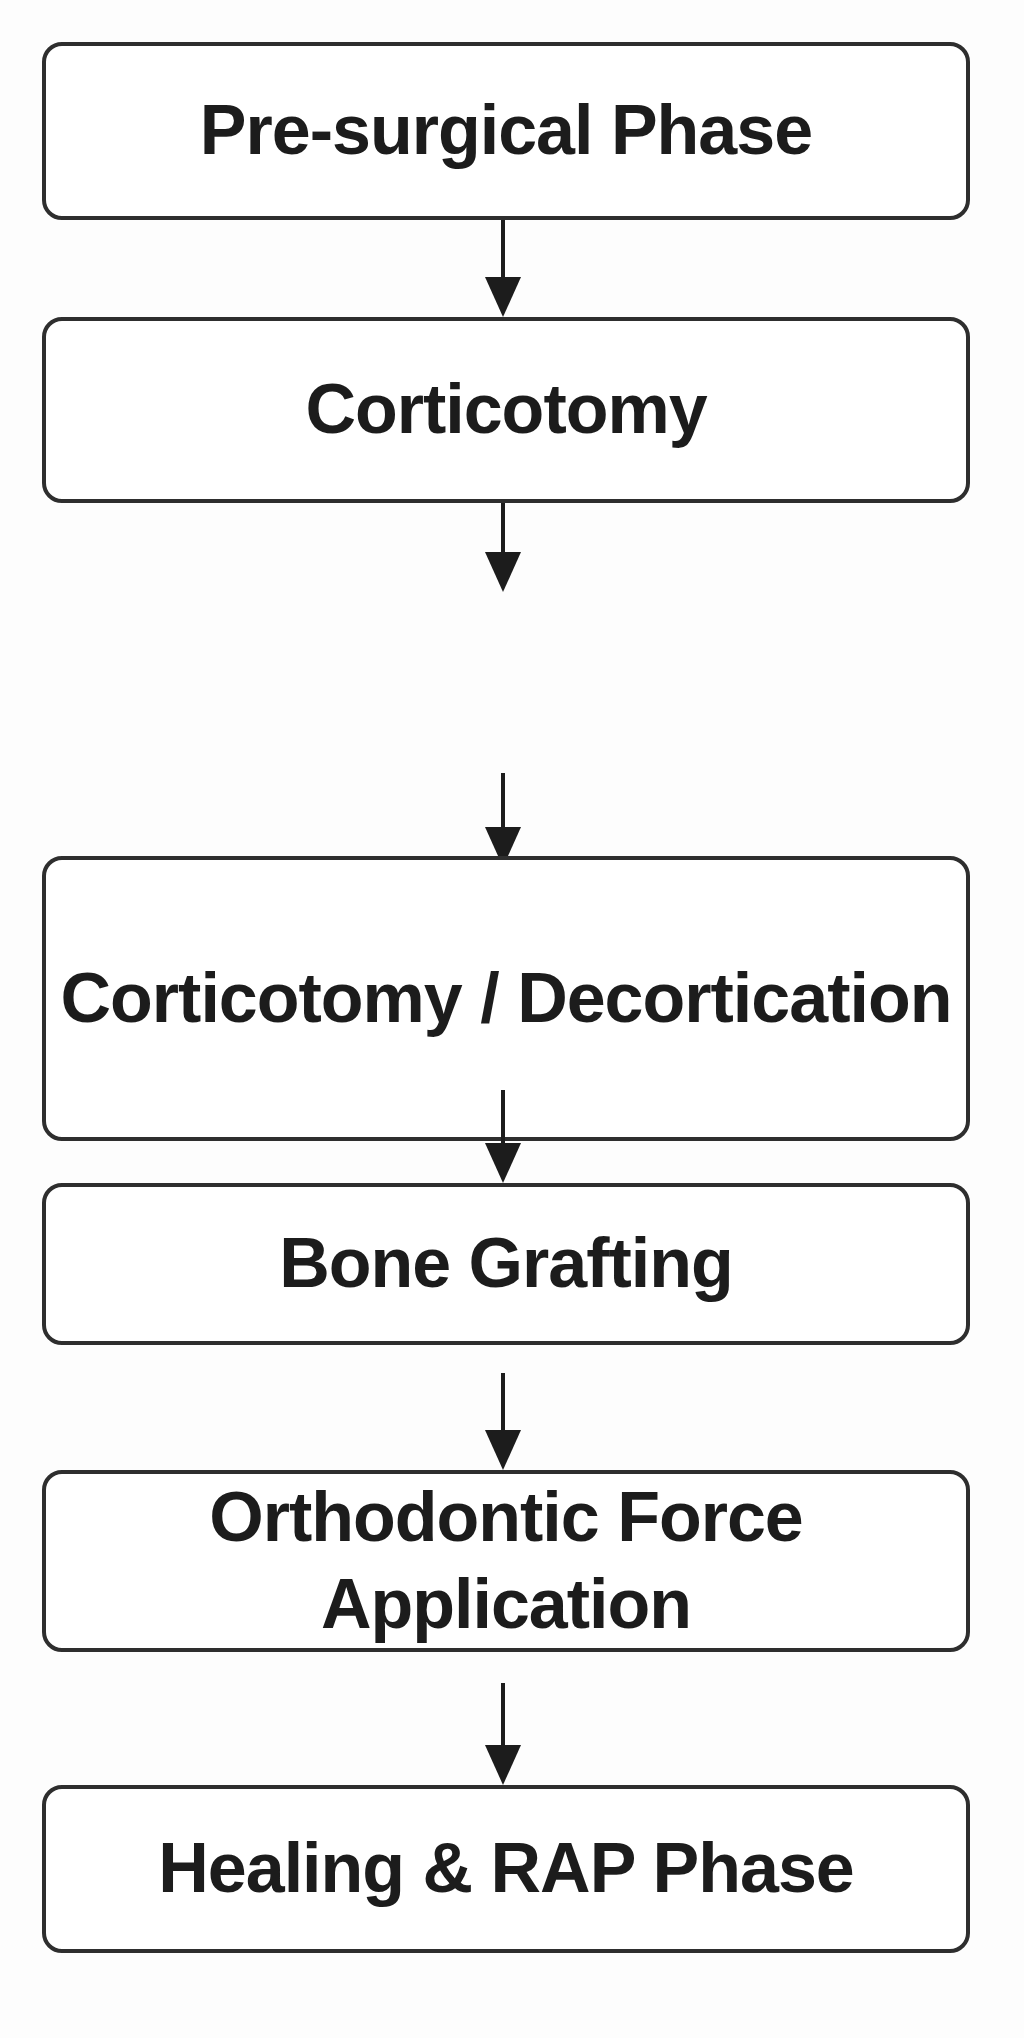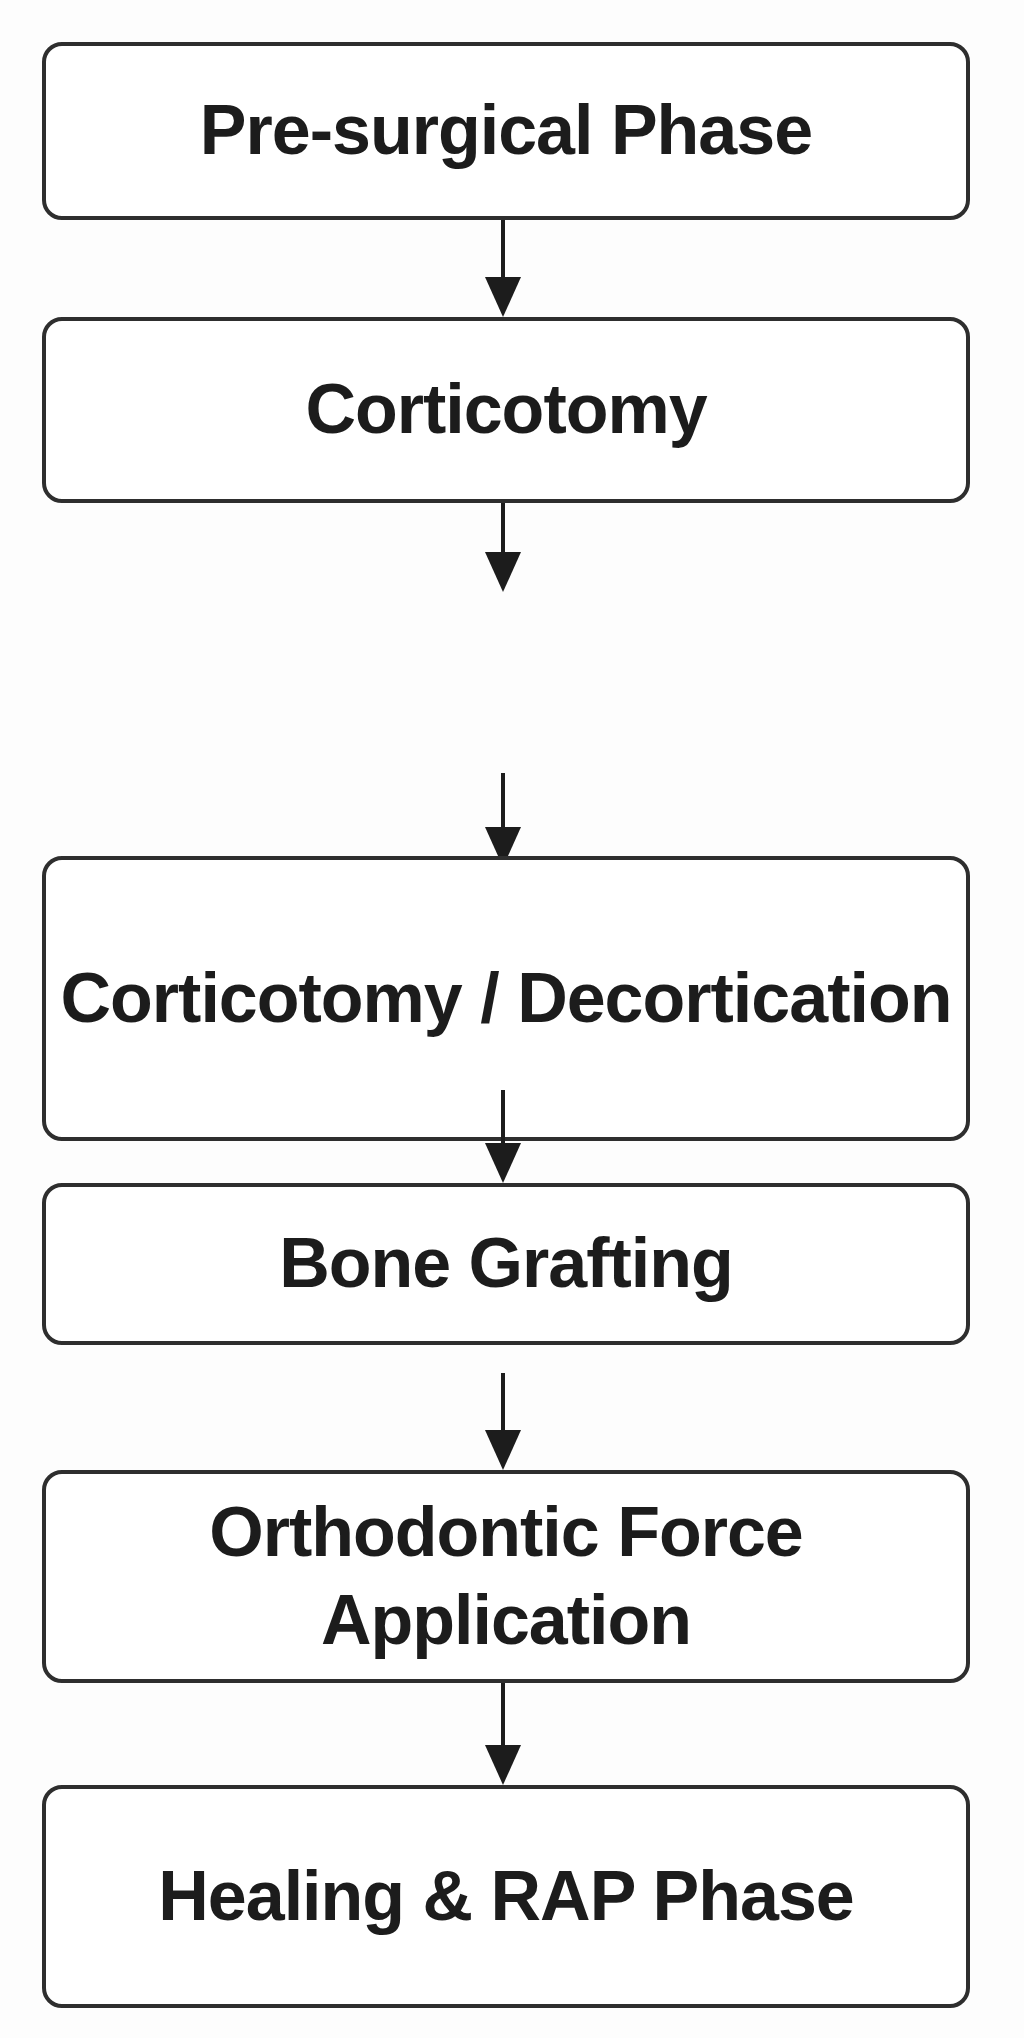--- a/index.html
+++ b/index.html
@@ -61,22 +61,22 @@
     border-left: 18px solid transparent;
     border-right: 18px solid transparent;
     border-top: 40px solid #1c1c1c;
   }
   
   #box-0 { top: 42px;   height: 178px; }
   #box-1 { top: 317px;  height: 186px; }
   #box-2 { top: 592px;  height: 181px; }
   #box-3 { top: 856px;  height: 285px; }
   #box-4 { top: 1183px; height: 162px; }
-  #box-5 { top: 1470px; height: 213px; }
-  #box-6 { top: 1785px; height: 223px; }
+  #box-5 { top: 1470px; height: 182px; }
+  #box-6 { top: 1785px; height: 168px; }
   
   #arrow-0 { top: 220px;  height: 97px; }
   #arrow-1 { top: 503px;  height: 89px; }
   #arrow-2 { top: 773px;  height: 94px; }
   #arrow-3 { top: 1090px; height: 93px; }
   #arrow-4 { top: 1373px; height: 97px; }
   #arrow-5 { top: 1683px; height: 102px; }
 </style>
 </head>
 <body>

